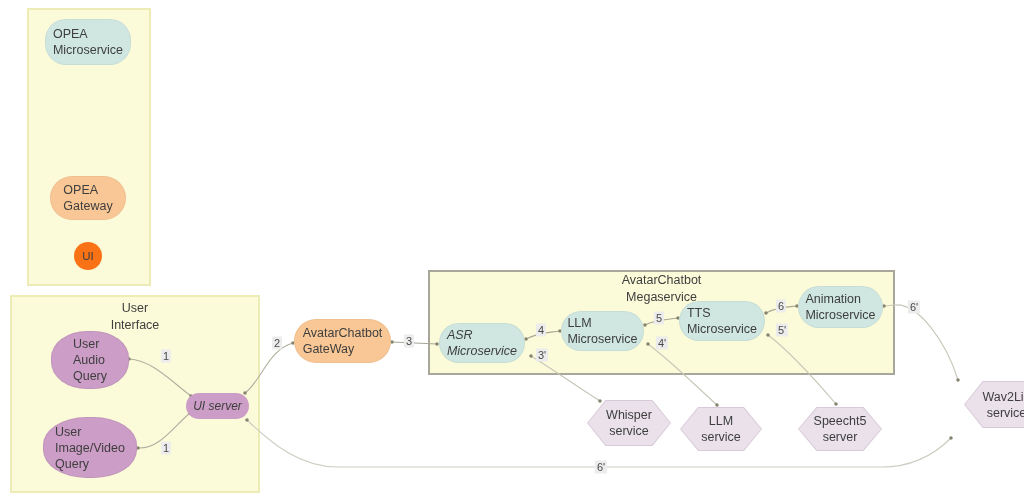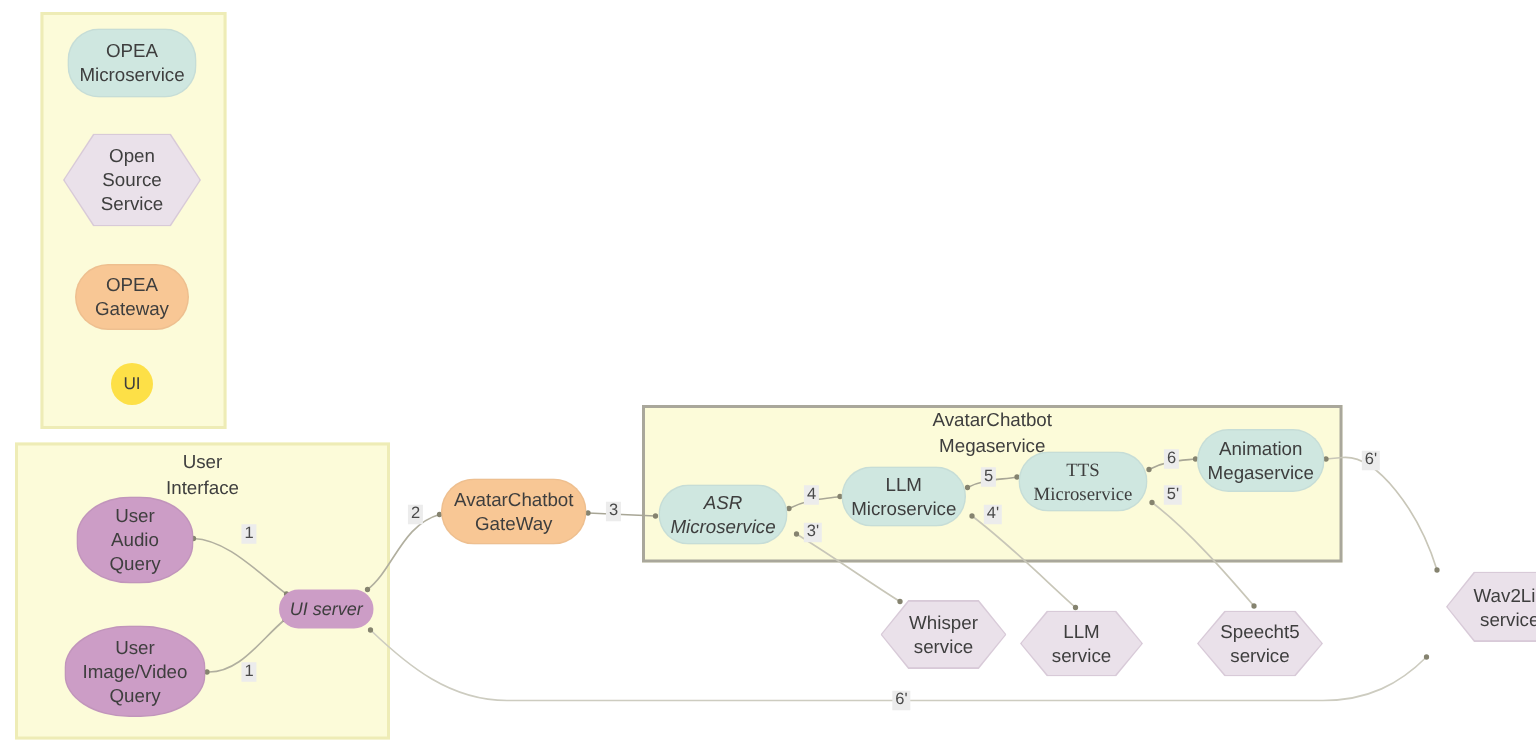--- a/index.html
+++ b/index.html
@@ -5,26 +5,26 @@
   html,body{margin:0;padding:0;background:#ffffff;}
   #canvas{
     position:relative;width:1024px;height:502px;background:#ffffff;overflow:hidden;
     font-family:"Liberation Sans","DejaVu Sans",sans-serif;color:#3e3e3e;
   }
   .gbox{position:absolute;background:#fcfbd9;border:2px solid #eeecb6;box-sizing:border-box;z-index:1;}
   .gbox.gray{border-color:#a9a79b;}
   .gtitle{position:absolute;z-index:3;text-align:center;white-space:pre-line;
     font-size:12.5px;line-height:17px;color:#3e3e3e;}
   .node{position:absolute;z-index:3;display:flex;align-items:center;justify-content:center;
-    text-align:center;white-space:pre-line;font-size:12.5px;line-height:16px;box-sizing:border-box;}
+    text-align:left;white-space:pre-line;font-size:12.5px;line-height:16px;box-sizing:border-box;}
   .pill-teal{background:#cfe7e0;border-radius:21px;border:1px solid rgba(0,0,0,0.04);}
   .pill-orange{background:#f8c795;border-radius:22px;border:1px solid rgba(0,0,0,0.04);}
   .blob-purple{background:#cc9dc6;border-radius:46%;border:1px solid rgba(0,0,0,0.05);}
   .pill-purple{background:#cc9dc6;border-radius:13px;}
-  .circle-purple{background:#fde047;border-radius:50%;font-size:11.5px;}
+  .circle-purple{background:#f97316;border-radius:50%;font-size:11.5px;}
   .hex{position:absolute;z-index:3;}
   .hex .hx-border{position:absolute;inset:0;background:#d8cad8;
     clip-path:polygon(22% 0,78% 0,100% 50%,78% 100%,22% 100%,0 50%);}
   .hex .hx-fill{position:absolute;inset:1px;background:#eae1ea;
     clip-path:polygon(22% 0,78% 0,100% 50%,78% 100%,22% 100%,0 50%);
     display:flex;align-items:center;justify-content:center;text-align:center;
     white-space:pre-line;font-size:12.5px;line-height:16px;color:#3e3e3e;}
   #edges{position:absolute;left:0;top:0;z-index:2;}
   #edges path{fill:none;stroke-width:1.1;}
   .e-main{stroke:#a8a696;}
@@ -63,64 +63,58 @@
     <path class="e-main" d="M766,313 C777,307 787,307 797,306" marker-start="url(#d)" marker-end="url(#d)"></path>
     <path class="e-light" d="M884,306 L895,305 C918,303 946,341 958,380" marker-start="url(#d)" marker-end="url(#d)"></path>
     <path class="e-light" d="M531,356 C560,374 582,390 600,401" marker-start="url(#d)" marker-end="url(#d)"></path>
     <path class="e-light" d="M648,344 C672,362 698,388 717,405" marker-start="url(#d)" marker-end="url(#d)"></path>
     <path class="e-light" d="M768,335 C792,353 818,383 836,404" marker-start="url(#d)" marker-end="url(#d)"></path>
     <path class="e-xlight" d="M951,438 C933,456 912,467 882,467 L338,467 C300,467 272,444 247,420" marker-start="url(#d)" marker-end="url(#d)"></path>
   </svg>
 
   <div class="node pill-teal" style="left:45px;top:19px;width:86px;height:46px;">OPEA
 Microservice</div>
-  <div class="hex" style="left:42px;top:89px;width:92px;height:62px;">
-    <div class="hx-border"></div>
-    <div class="hx-fill">Open
-Source
-Service</div>
-  </div>
   <div class="node pill-orange" style="left:50px;top:176px;width:76px;height:44px;">OPEA
 Gateway</div>
   <div class="node circle-purple" style="left:74px;top:242px;width:28px;height:28px;">UI</div>
 
   <div class="node blob-purple" style="left:51px;top:331px;width:78px;height:58px;">User
 Audio
 Query</div>
   <div class="node blob-purple" style="left:43px;top:417px;width:94px;height:61px;">User
 Image/Video
 Query</div>
   <div class="node pill-purple" style="left:186px;top:393px;width:63px;height:26px;font-size:12px;font-style:italic;">UI server</div>
 
   <div class="node pill-orange" style="left:294px;top:319px;width:97px;height:44px;">AvatarChatbot
 GateWay</div>
 
   <div class="node pill-teal" style="left:439px;top:323px;width:86px;height:40px;font-style:italic;">ASR
 Microservice</div>
   <div class="node pill-teal" style="left:561px;top:311px;width:83px;height:40px;">LLM
 Microservice</div>
-  <div class="node pill-teal" style="left:679px;top:301px;width:86px;height:40px;font-family:Liberation Serif, serif;">TTS
+  <div class="node pill-teal" style="left:679px;top:301px;width:86px;height:40px;">TTS
 Microservice</div>
   <div class="node pill-teal" style="left:798px;top:286px;width:85px;height:42px;">Animation
-Megaservice</div>
+Microservice</div>
 
   <div class="hex" style="left:587px;top:400px;width:84px;height:46px;">
     <div class="hx-border"></div>
     <div class="hx-fill">Whisper
 service</div>
   </div>
   <div class="hex" style="left:680px;top:407px;width:82px;height:44px;">
     <div class="hx-border"></div>
     <div class="hx-fill">LLM
 service</div>
   </div>
   <div class="hex" style="left:798px;top:407px;width:84px;height:44px;">
     <div class="hx-border"></div>
     <div class="hx-fill">Speecht5
-service</div>
+server</div>
   </div>
   <div class="hex" style="left:964px;top:381px;width:85px;height:47px;">
     <div class="hx-border"></div>
     <div class="hx-fill">Wav2Lip
 service</div>
   </div>
 
   <div class="chip" style="left:166px;top:356px;">1</div>
   <div class="chip" style="left:166px;top:448px;">1</div>
   <div class="chip" style="left:277px;top:343px;">2</div>

